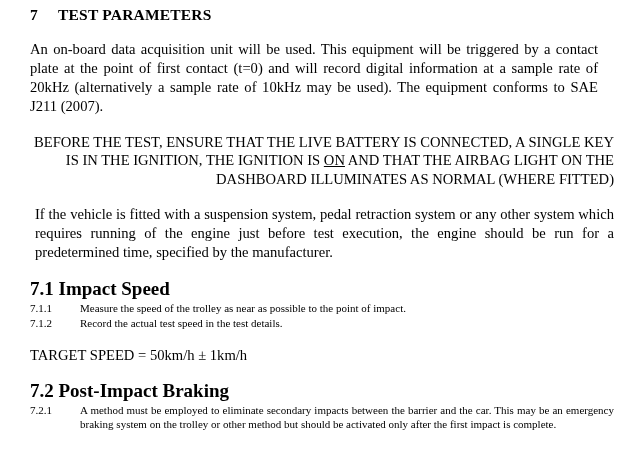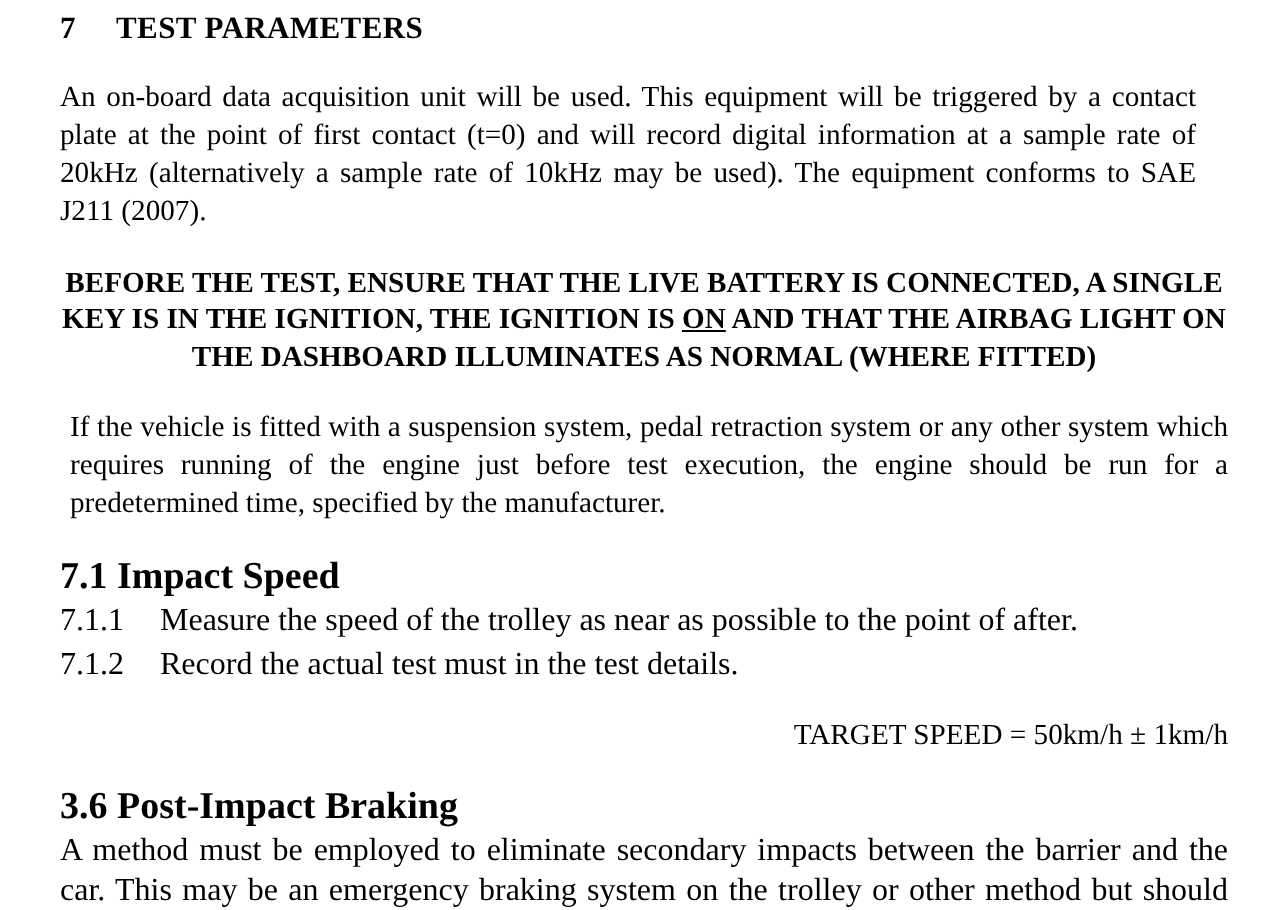--- a/index.html
+++ b/index.html
@@ -33,55 +33,55 @@
   }
   .para {
     font-size: 14.6px;
     line-height: 1.30;
     text-align: justify;
     margin: 16px 16px 0 0;
   }
   .warning {
     font-size: 14.6px;
     line-height: 1.26;
-    font-weight: bold;
+    font-weight: normal;
     margin: 17px 0 0 0;
-    text-align: center;
+    text-align: right;
   }
   .warning .ul {
     text-decoration: underline;
   }
   .indent-block {
     font-size: 14.6px;
     line-height: 1.30;
     text-align: justify;
     margin: 17px 0 16px 0;
     padding-left: 5px;
   }
   .subhead {
     font-weight: bold;
     font-size: 19px;
     margin: 16px 0 0 0;
   }
   .numitem {
     display: flex;
-    font-size: 16px;
+    font-size: 11px;
     line-height: 1.30;
     margin-top: 1px;
   }
   .numitem .label {
     flex: 0 0 50px;
     white-space: nowrap;
   }
   .numitem .body {
     flex: 1 1 auto;
     text-align: justify;
   }
   .centered {
-    text-align: right;
+    text-align: left;
     font-size: 14.6px;
     margin: 16px 0 0 0;
   }
 </style>
 </head>
 <body>
 
 <div class="page">
 
   <div class="section-heading">
@@ -91,28 +91,29 @@
   <p class="para">An on-board data acquisition unit will be used. This equipment will be triggered by a contact plate at the point of first contact (t=0) and will record digital information at a sample rate of 20kHz (alternatively a sample rate of 10kHz may be used).  The equipment conforms to SAE J211 (2007).</p>
 
   <p class="warning"><span>BEFORE THE TEST, ENSURE THAT THE LIVE BATTERY IS CONNECTED, A SINGLE KEY IS IN THE IGNITION, THE IGNITION IS </span><span class="ul">ON</span><span> AND THAT THE AIRBAG LIGHT ON THE DASHBOARD ILLUMINATES AS NORMAL (WHERE FITTED)</span></p>
 
   <p class="indent-block">If the vehicle is fitted with a suspension system, pedal retraction system or any other system which requires running of the engine just before test execution, the engine should be run for a predetermined time, specified by the manufacturer.</p>
 
   <div class="subhead">7.1 Impact Speed</div>
 
   <div class="numitem">
     <span class="label">7.1.1</span>
-    <span class="body">Measure the speed of the trolley as near as possible to the point of after.</span>
+    <span class="body">Measure the speed of the trolley as near as possible to the point of impact.</span>
   </div>
   <div class="numitem">
     <span class="label">7.1.2</span>
-    <span class="body">Record the actual test must in the test details.</span>
+    <span class="body">Record the actual test speed in the test details.</span>
   </div>
 
   <div class="centered">TARGET SPEED = 50km/h ± 1km/h</div>
 
-  <div class="subhead">3.6 Post-Impact Braking</div>
+  <div class="subhead">7.2 Post-Impact Braking</div>
 
   <div class="numitem">
+    <span class="label">7.2.1</span>
     <span class="body">A method must be employed to eliminate secondary impacts between the barrier and the car. This may be an emergency braking system on the trolley or other method but should be activated only after the first impact is complete.</span>
   </div>
 
 </div>
 
 </body></html>

